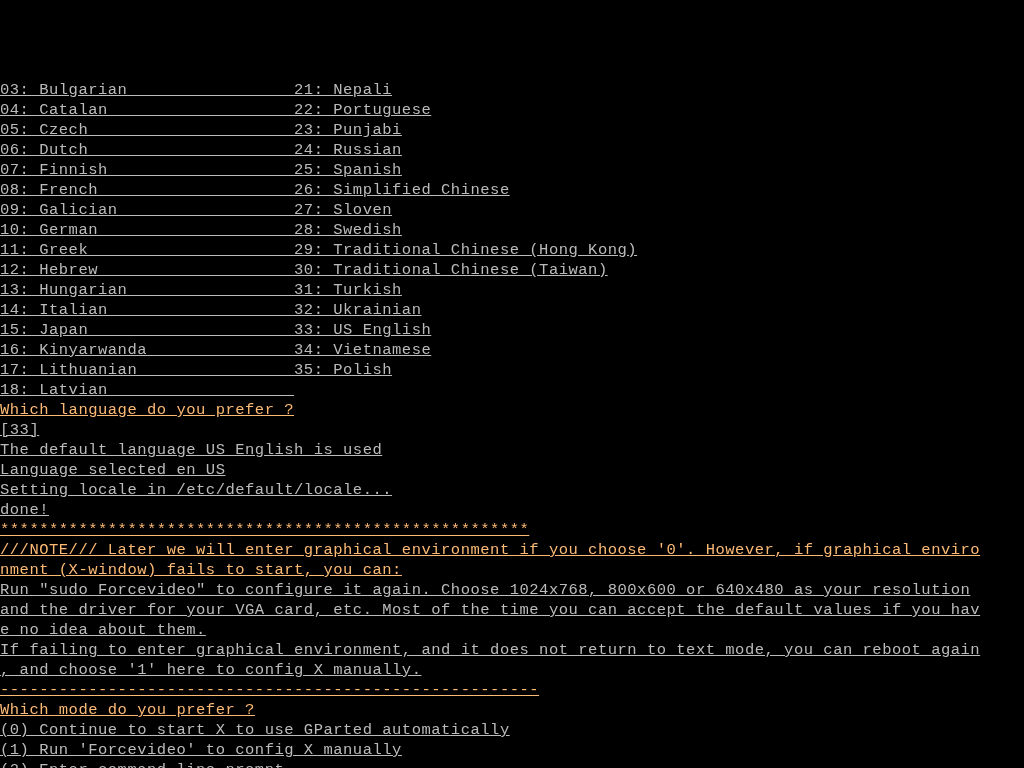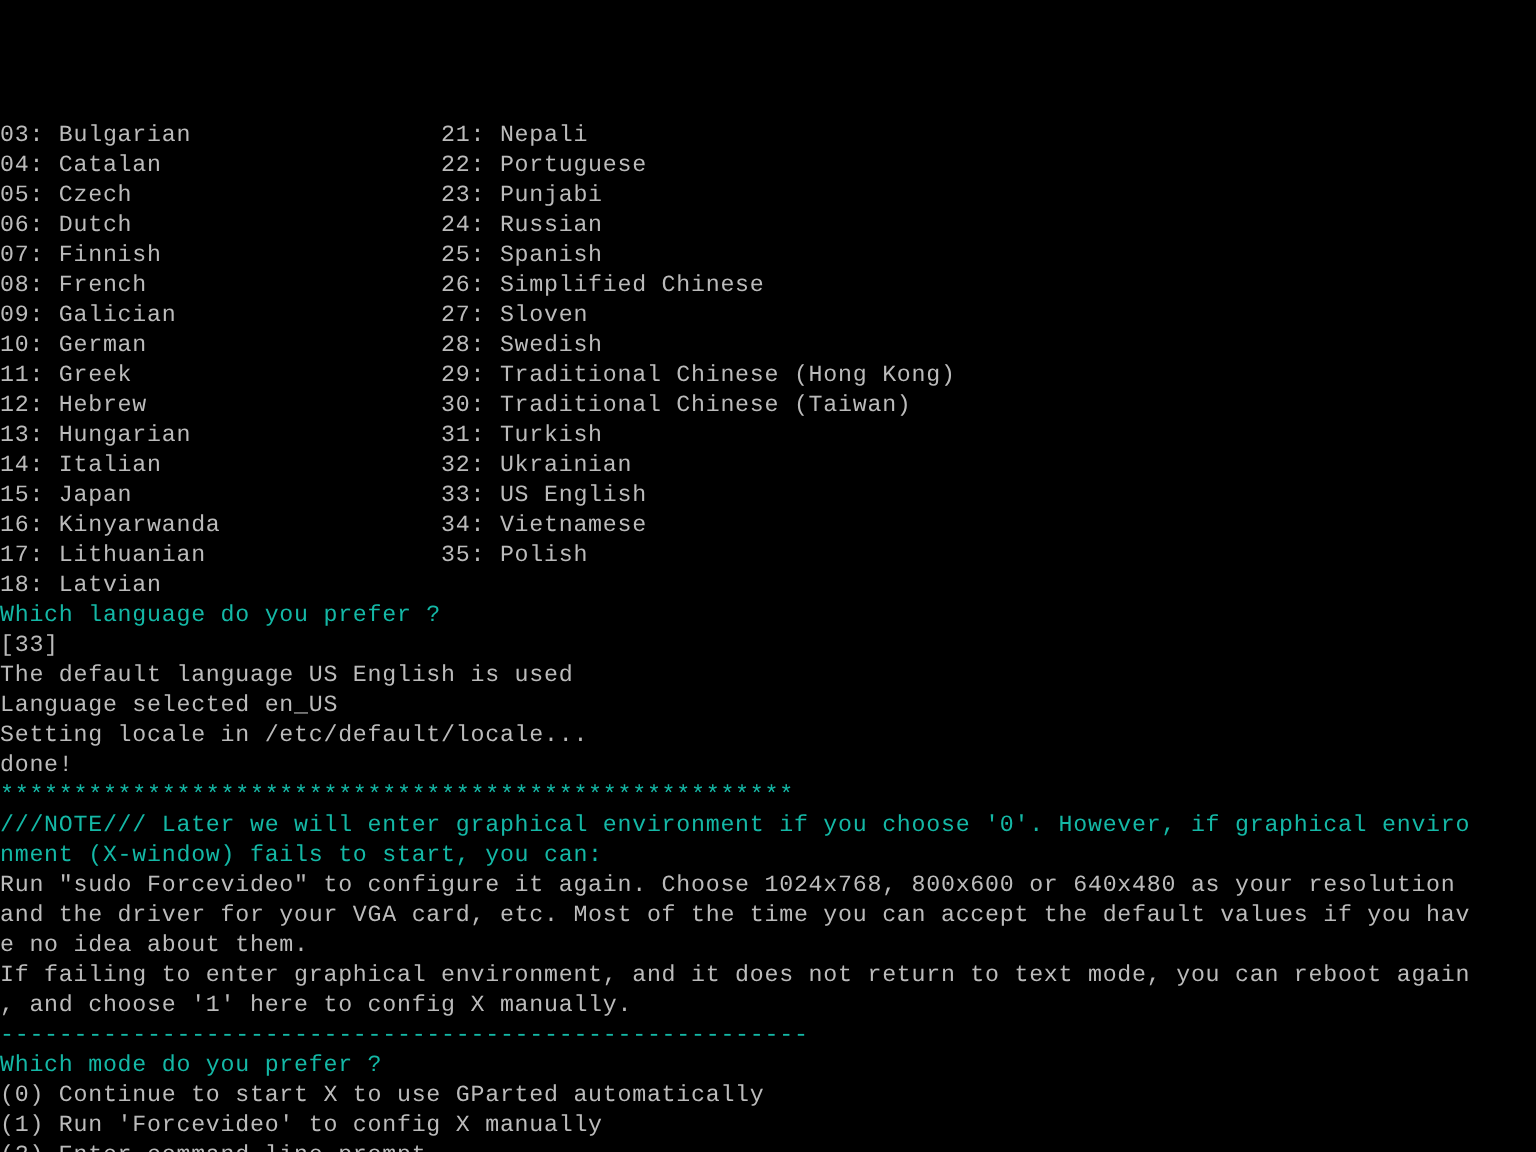--- a/index.html
+++ b/index.html
@@ -14,22 +14,22 @@
     font-family: "Courier New", monospace;
     font-size: 15.5px;
     line-height: 20px;
     color: #bbbbbb;
     white-space: pre;
     letter-spacing: 0.5px;
   }
   .screen {
     padding: 0;
   }
-  .line { white-space: pre; }
-  .yellow { color: #14b8a6; }
+  .line { white-space: pre; text-decoration: underline; }
+  .yellow { color: #fdba74; }
   .white { color: #bbbbbb; }
   @keyframes blink { 50% { opacity: 0; } }
 </style>
 </head>
 <body>
 
 
 
 <div class="screen"><div class="line white">03: Bulgarian                 21: Nepali</div><div class="line white">04: Catalan                   22: Portuguese</div><div class="line white">05: Czech                     23: Punjabi</div><div class="line white">06: Dutch                     24: Russian</div><div class="line white">07: Finnish                   25: Spanish</div><div class="line white">08: French                    26: Simplified Chinese</div><div class="line white">09: Galician                  27: Sloven</div><div class="line white">10: German                    28: Swedish</div><div class="line white">11: Greek                     29: Traditional Chinese (Hong Kong)</div><div class="line white">12: Hebrew                    30: Traditional Chinese (Taiwan)</div><div class="line white">13: Hungarian                 31: Turkish</div><div class="line white">14: Italian                   32: Ukrainian</div><div class="line white">15: Japan                     33: US English</div><div class="line white">16: Kinyarwanda               34: Vietnamese</div><div class="line white">17: Lithuanian                35: Polish</div><div class="line white">18: Latvian                   </div><div class="line yellow">Which language do you prefer ?</div><div class="line white">[33]</div><div class="line white">The default language US English is used</div><div class="line white">Language selected en_US</div><div class="line white">Setting locale in /etc/default/locale...</div><div class="line white">done!</div><div class="line yellow">******************************************************</div><div class="line yellow">///NOTE/// Later we will enter graphical environment if you choose '0'. However, if graphical enviro</div><div class="line yellow">nment (X-window) fails to start, you can:</div><div class="line white">Run "sudo Forcevideo" to configure it again. Choose 1024x768, 800x600 or 640x480 as your resolution</div><div class="line white">and the driver for your VGA card, etc. Most of the time you can accept the default values if you hav</div><div class="line white">e no idea about them.</div><div class="line white">If failing to enter graphical environment, and it does not return to text mode, you can reboot again</div><div class="line white">, and choose '1' here to config X manually.</div><div class="line yellow">-------------------------------------------------------</div><div class="line yellow">Which mode do you prefer ?</div><div class="line white">(0) Continue to start X to use GParted automatically</div><div class="line white">(1) Run 'Forcevideo' to config X manually</div><div class="line white">(2) Enter command line prompt</div></div>
 

